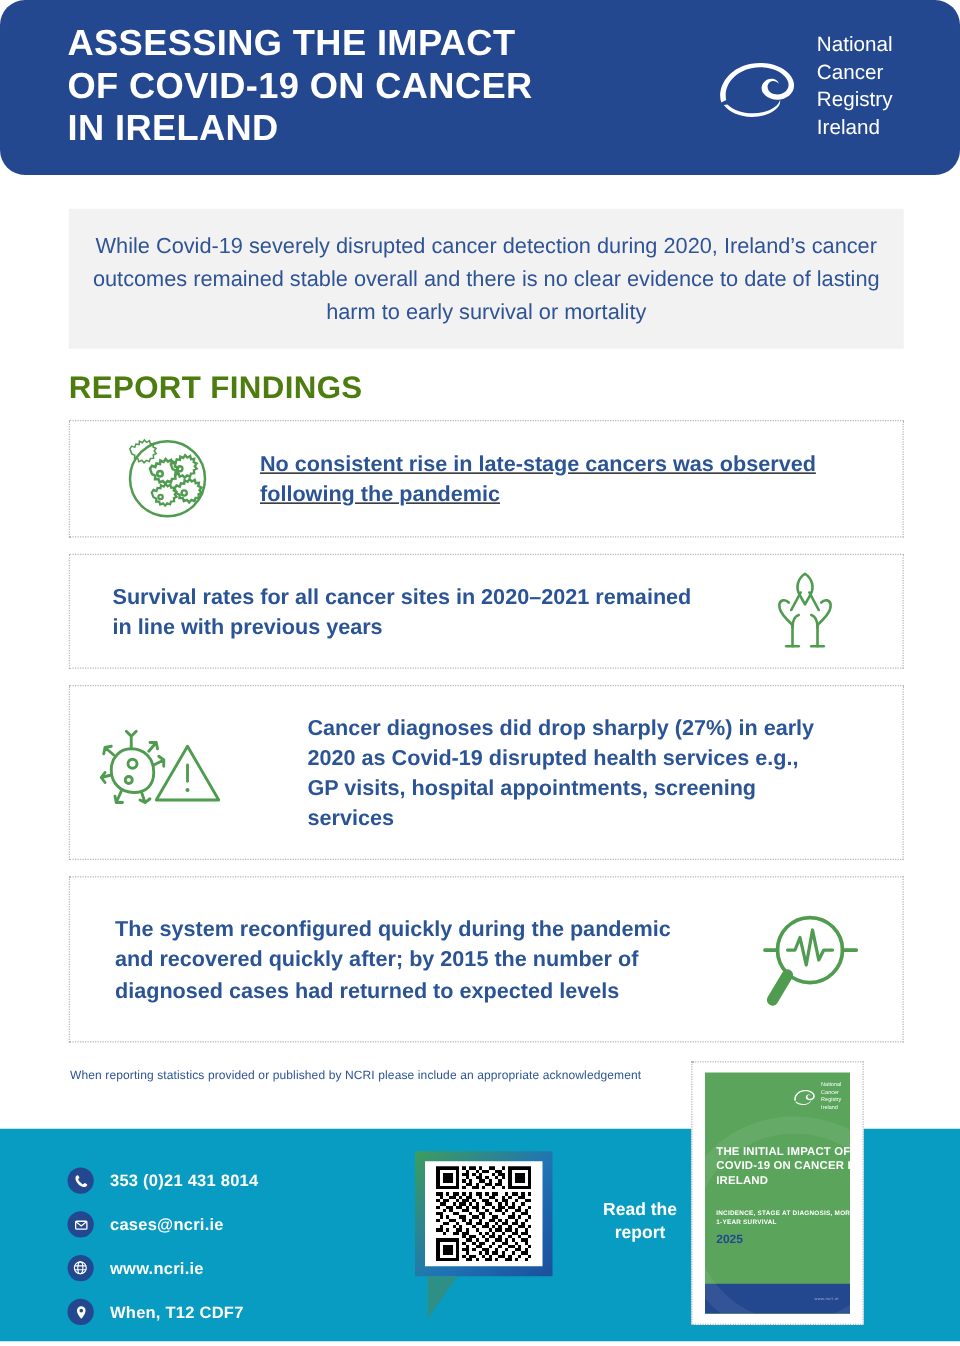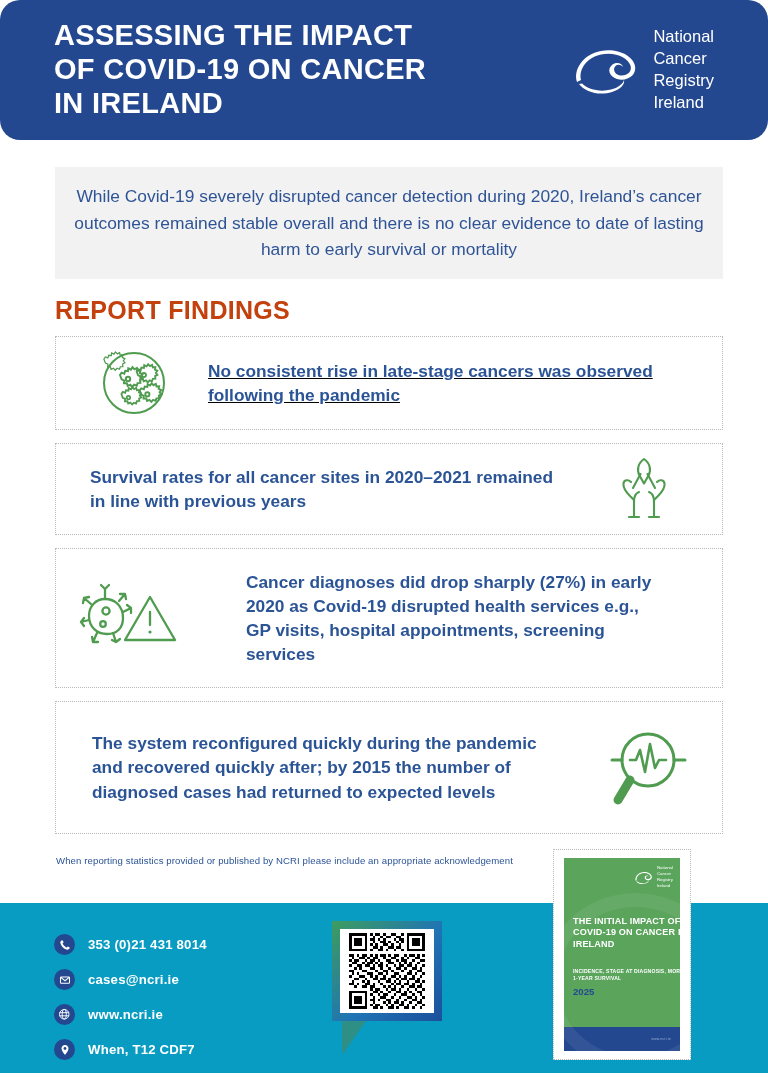--- a/index.html
+++ b/index.html
@@ -49,21 +49,21 @@
     color: #2f5496;
     font-size: 17.4px;
     line-height: 1.52;
     text-align: center;
     padding: 0 14px;
   }
 
   
   .findings-heading {
     position: absolute; left: 55px; top: 296px;
-    color: #c2410c;
+    color: #4d7c0f;
     font-size: 25px;
     font-weight: bold;
     letter-spacing: 0.3px;
     text-transform: uppercase;
   }
 
   .cards { position: absolute; left: 55px; top: 336px; width: 668px; }
   .card {
     border: 1.6px dotted #b8b8b8;
     background: #ffffff;
@@ -585,20 +585,24 @@
               <rect x="21" y="28" width="2" height="1"></rect>
                 <rect x="24" y="28" width="1" height="1"></rect>
               <rect x="27" y="28" width="1" height="1"></rect>
             </g>
           </svg>
         </div>
       </div>
       <div class="qr-tail"></div>
     </div>
 
+    <div class="read-report">
+      <span>Read the</span><br>
+      <span>report</span>
+    </div>
   </div>
 
   <div class="cover-frame">
     <div class="cover">
       <div class="cover-logo">
         <svg class="cover-logo-mark" viewBox="0 0 72 60">
           <path d="M6 42 C2 30 12 14 30 11 C47 8 62 16 64 26 C66 35 56 42 46 39 C38 36.5 36 29 41 25 C45 21.6 51 23 52 27
                    C50 24.5 46.5 24 44.5 26 C41.5 29 43.5 34 48 35.2 C55 37 61.5 32 59.5 25.5 C57 17.5 44 11.5 30 14.5
                    C16 17.5 7.5 29 10 40 Z" fill="#ffffff"></path>
           <path d="M8 44 C14 52 28 56 41 52 C50 49.2 54 44 53 40 C52 44 47 47.8 40 49.6 C29 52.4 17 49.6 11 43.6 Z" fill="#ffffff"></path>

